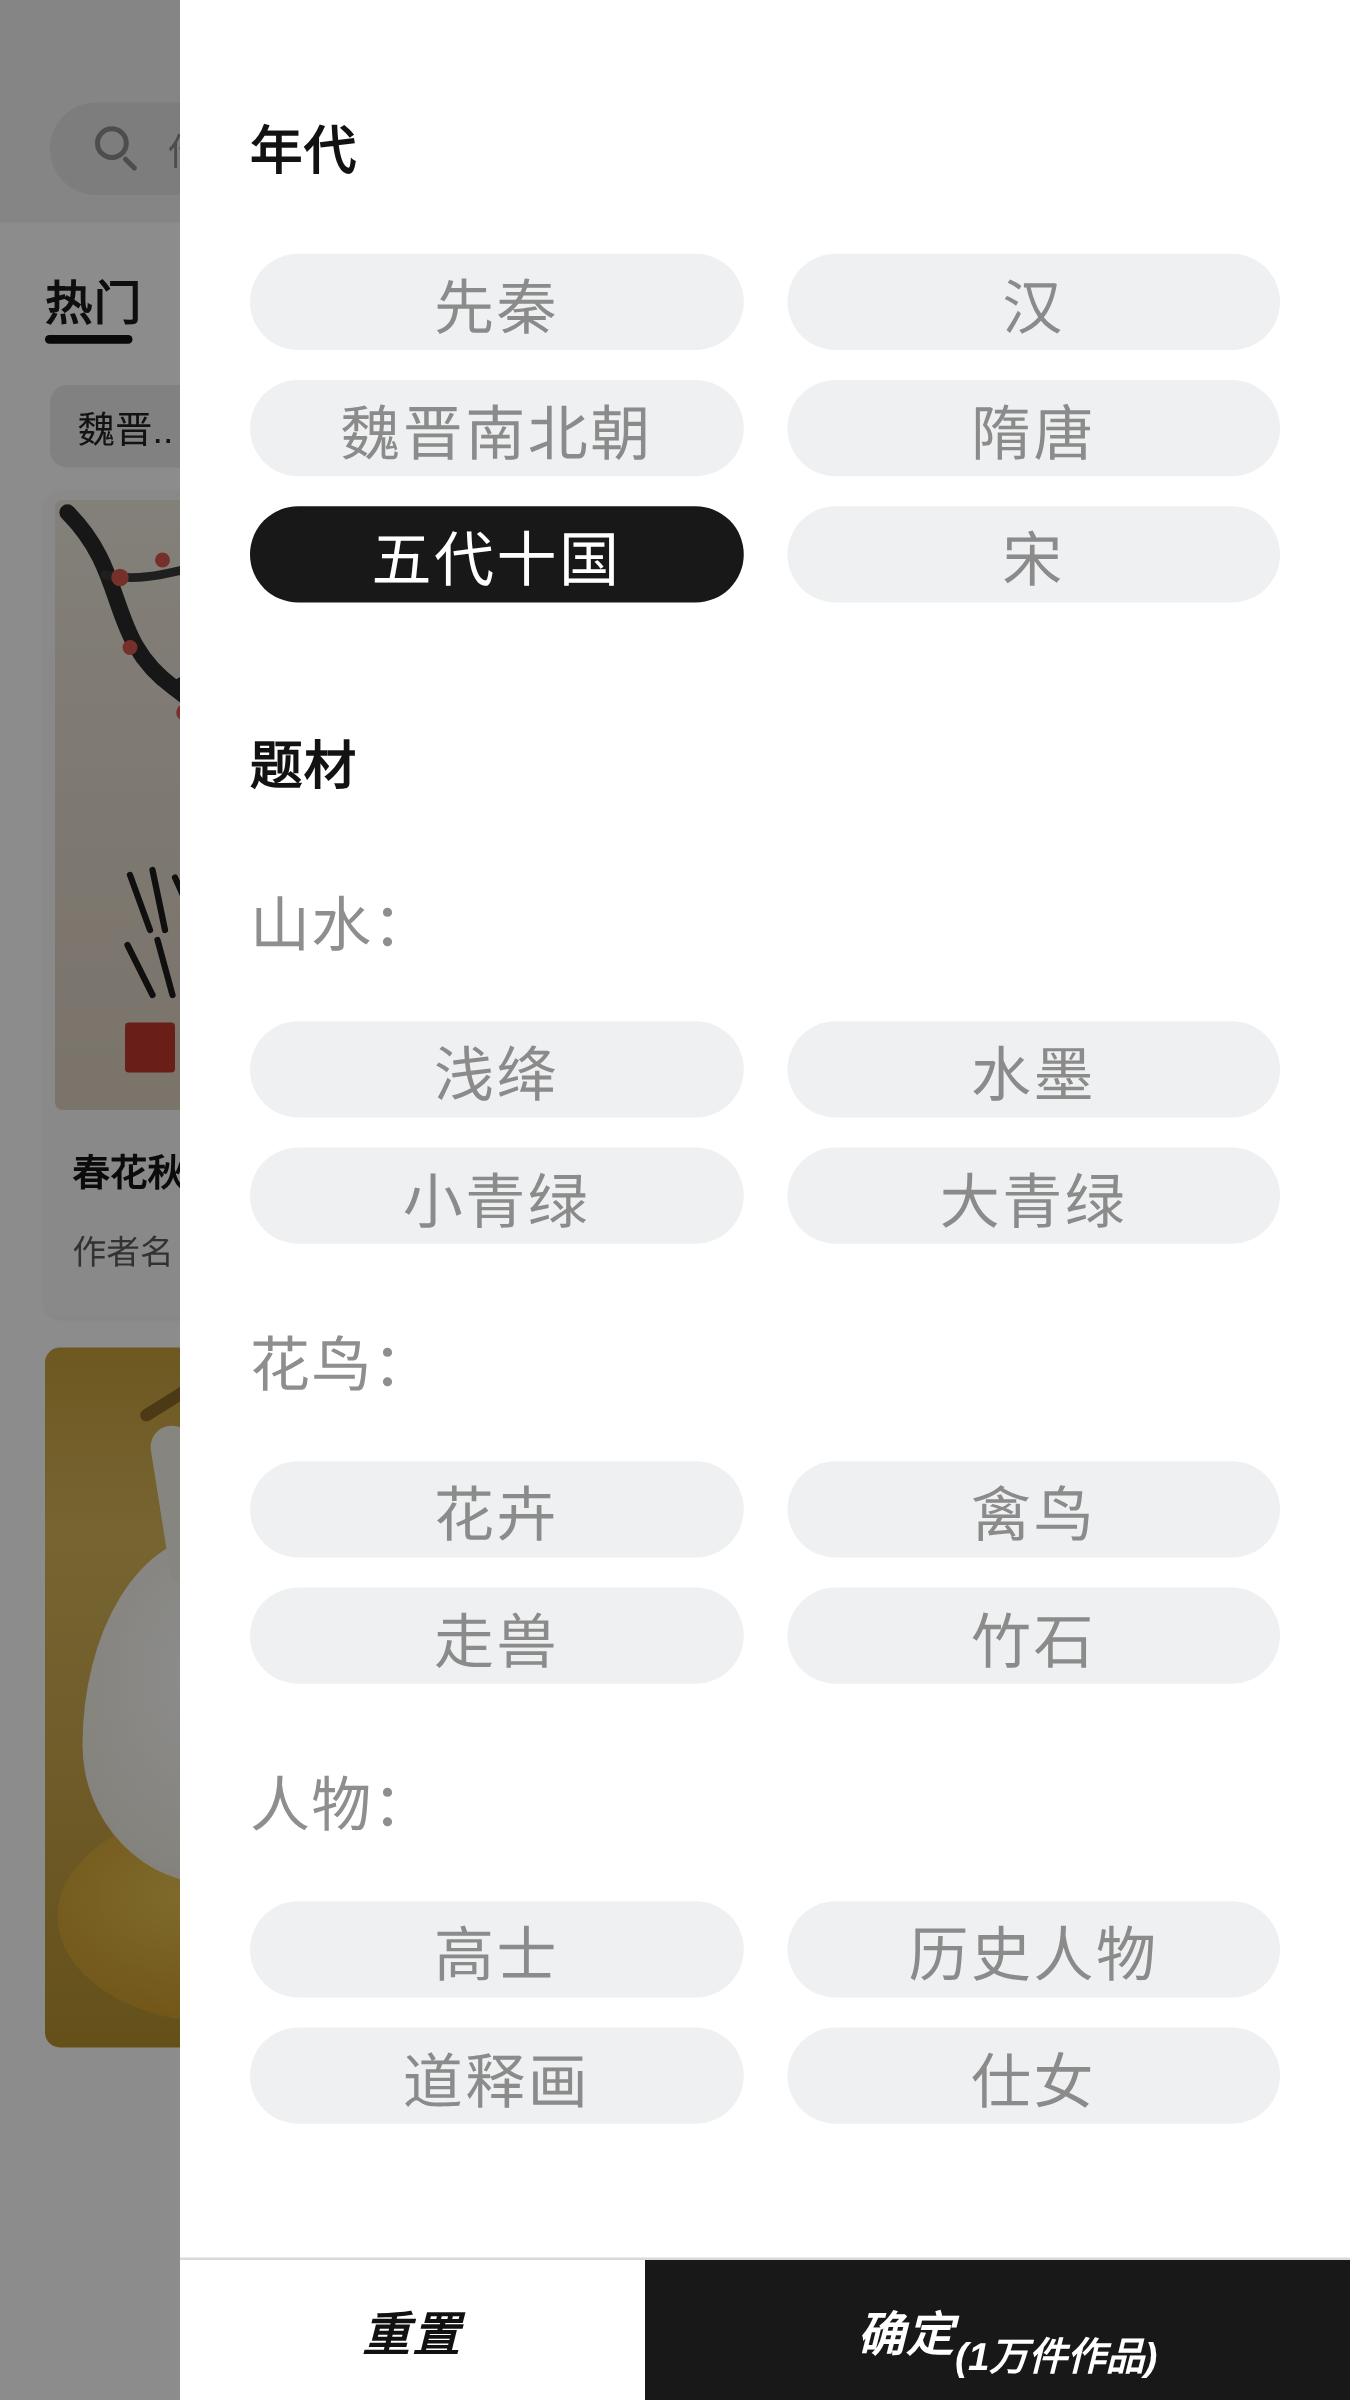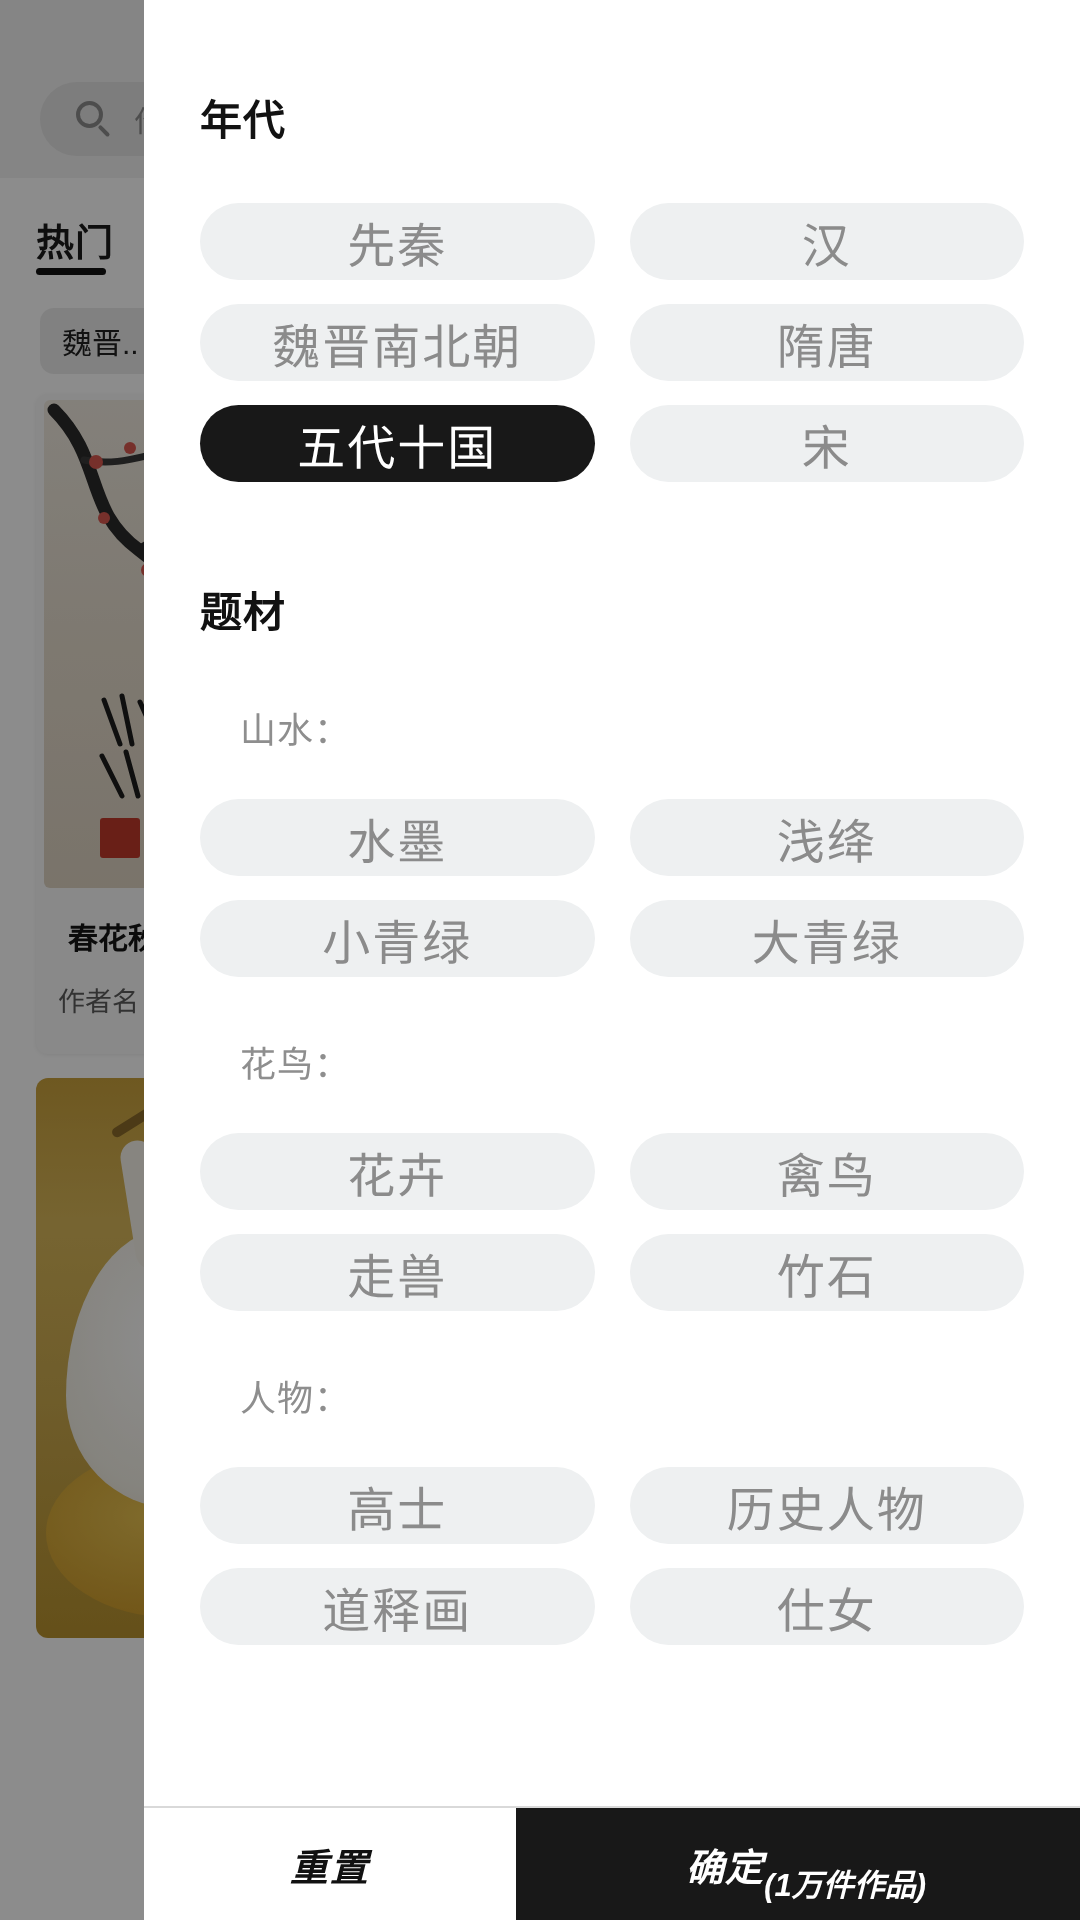--- a/index.html
+++ b/index.html
@@ -58,21 +58,21 @@
     background:#fafafa; border-radius:12px; overflow:hidden;
     box-shadow:0 1px 4px rgba(0,0,0,.07);
   }
   .bg-card-img{
     position:absolute; left:8px; top:6px; width:284px; height:488px;
     overflow:hidden; border-radius:6px;
     background:linear-gradient(#efe9df 0%, #e6ddce 46%, #ded3c2 100%);
   }
   .bg-card-title{
     position:absolute; left:22px; top:520px;
-    font-size:30px; font-weight:700; color:#141414; white-space:nowrap;margin-left:10px;
+    font-size:30px; font-weight:700; color:#141414; white-space:nowrap;
   }
   .bg-card-sub{
     position:absolute; left:22px; top:586px;
     font-size:27px; color:#5c5c5c; white-space:nowrap;
   }
   .bg-card2{
     position:absolute; left:36px; top:1078px; width:300px; height:560px;
     border-radius:12px; overflow:hidden;
     background:linear-gradient(#c9a13c 0%, #d8b75a 26%, #caa94e 58%, #b8922f 100%);
   }
@@ -108,21 +108,21 @@
   .drawer-scroll{
     position:absolute; left:0; top:0; width:936px; height:1920px;
     padding:0 56px;
     overflow:hidden;
   }
   .section-title{
     font-size:42px; font-weight:700; color:#121212;
     letter-spacing:1px;
   }
   .group-label{
-    font-size:36px; color:#8e8e8e; letter-spacing:1px;margin-left:40px;
+    font-size:48px; color:#8e8e8e; letter-spacing:1px;
   }
   .chip-grid{
     display:grid; grid-template-columns:1fr 1fr; column-gap:35px; row-gap:24px;
   }
   .chip{
     height:77px; border-radius:39px;
     background:#eef0f1;
     display:flex; align-items:center; justify-content:center;
     font-size:48px; color:#8b8b8b; letter-spacing:2px;
     user-select:none;
@@ -240,24 +240,24 @@
       </div>
 
       <div style="height:96px"></div>
       <div class="section-title">题材</div>
 
       <div style="height:62px"></div>
       <div class="group-label">山水：</div>
       <div style="height:46px"></div>
       <div class="chip-grid">
         <div class="chip">
+          <span>浅绛</span>
+        </div>
+        <div class="chip">
           <span>水墨</span>
-        </div>
-        <div class="chip">
-          <span>浅绛</span>
         </div>
         <div class="chip">
           <span>小青绿</span>
         </div>
         <div class="chip">
           <span>大青绿</span>
         </div>
       </div>
 
       <div style="height:58px"></div>

